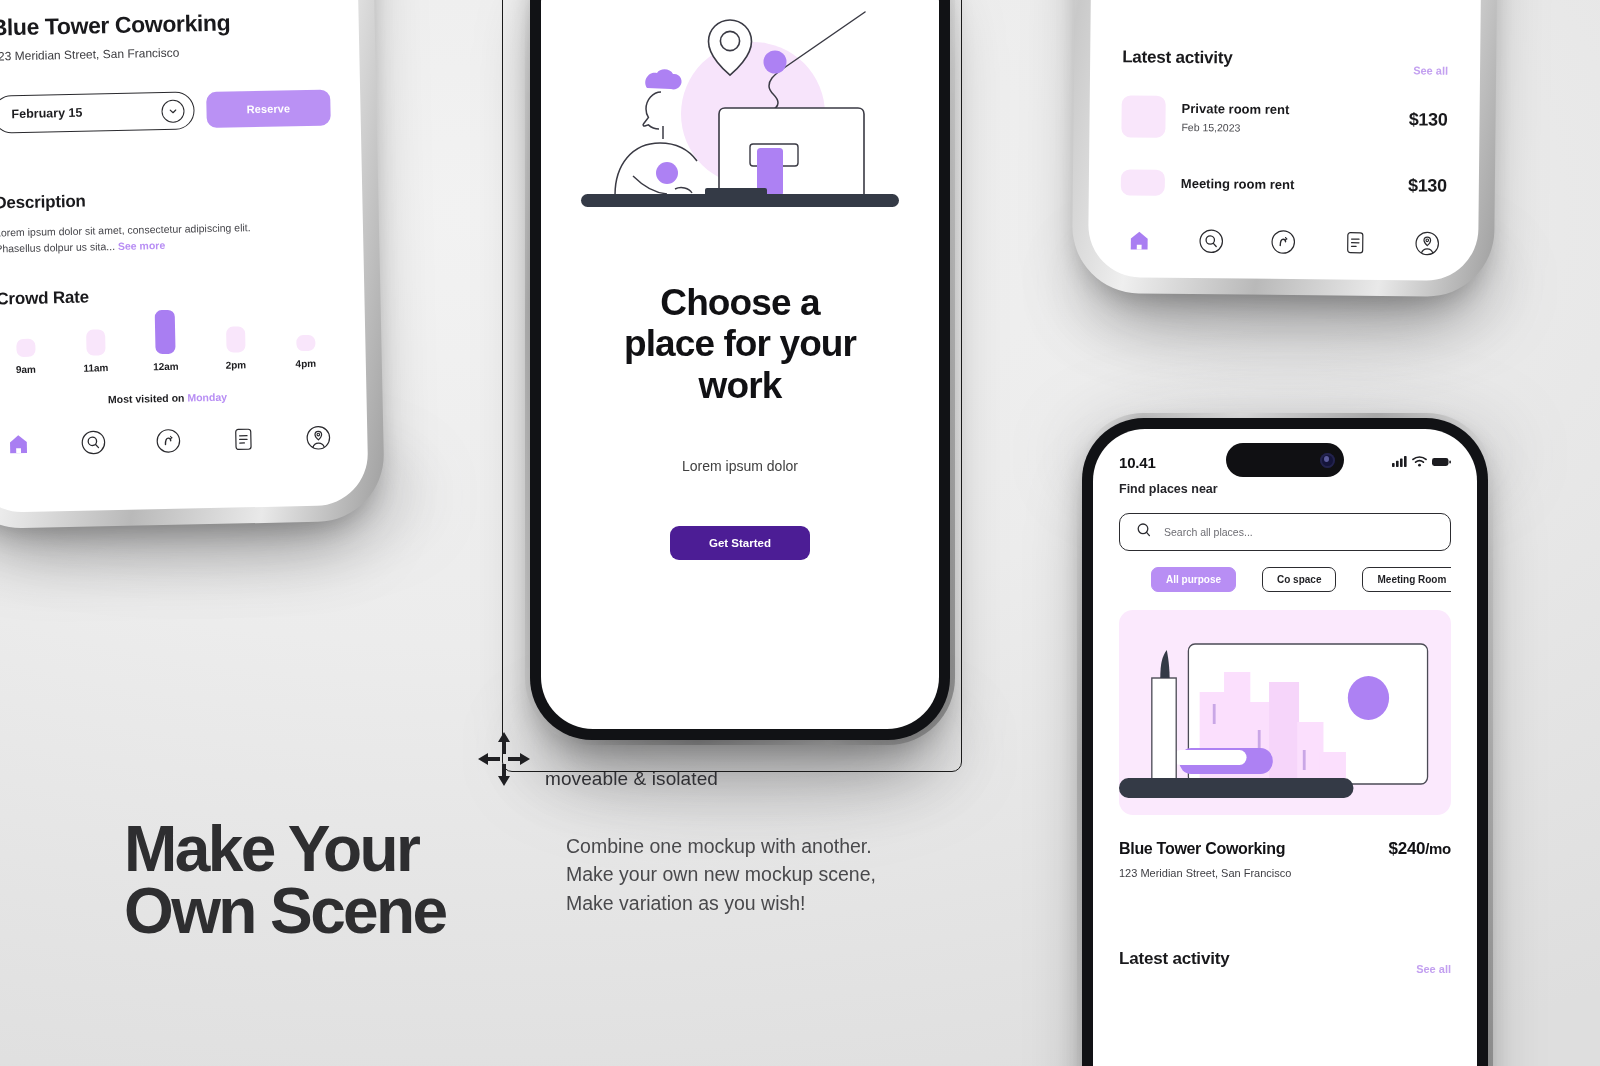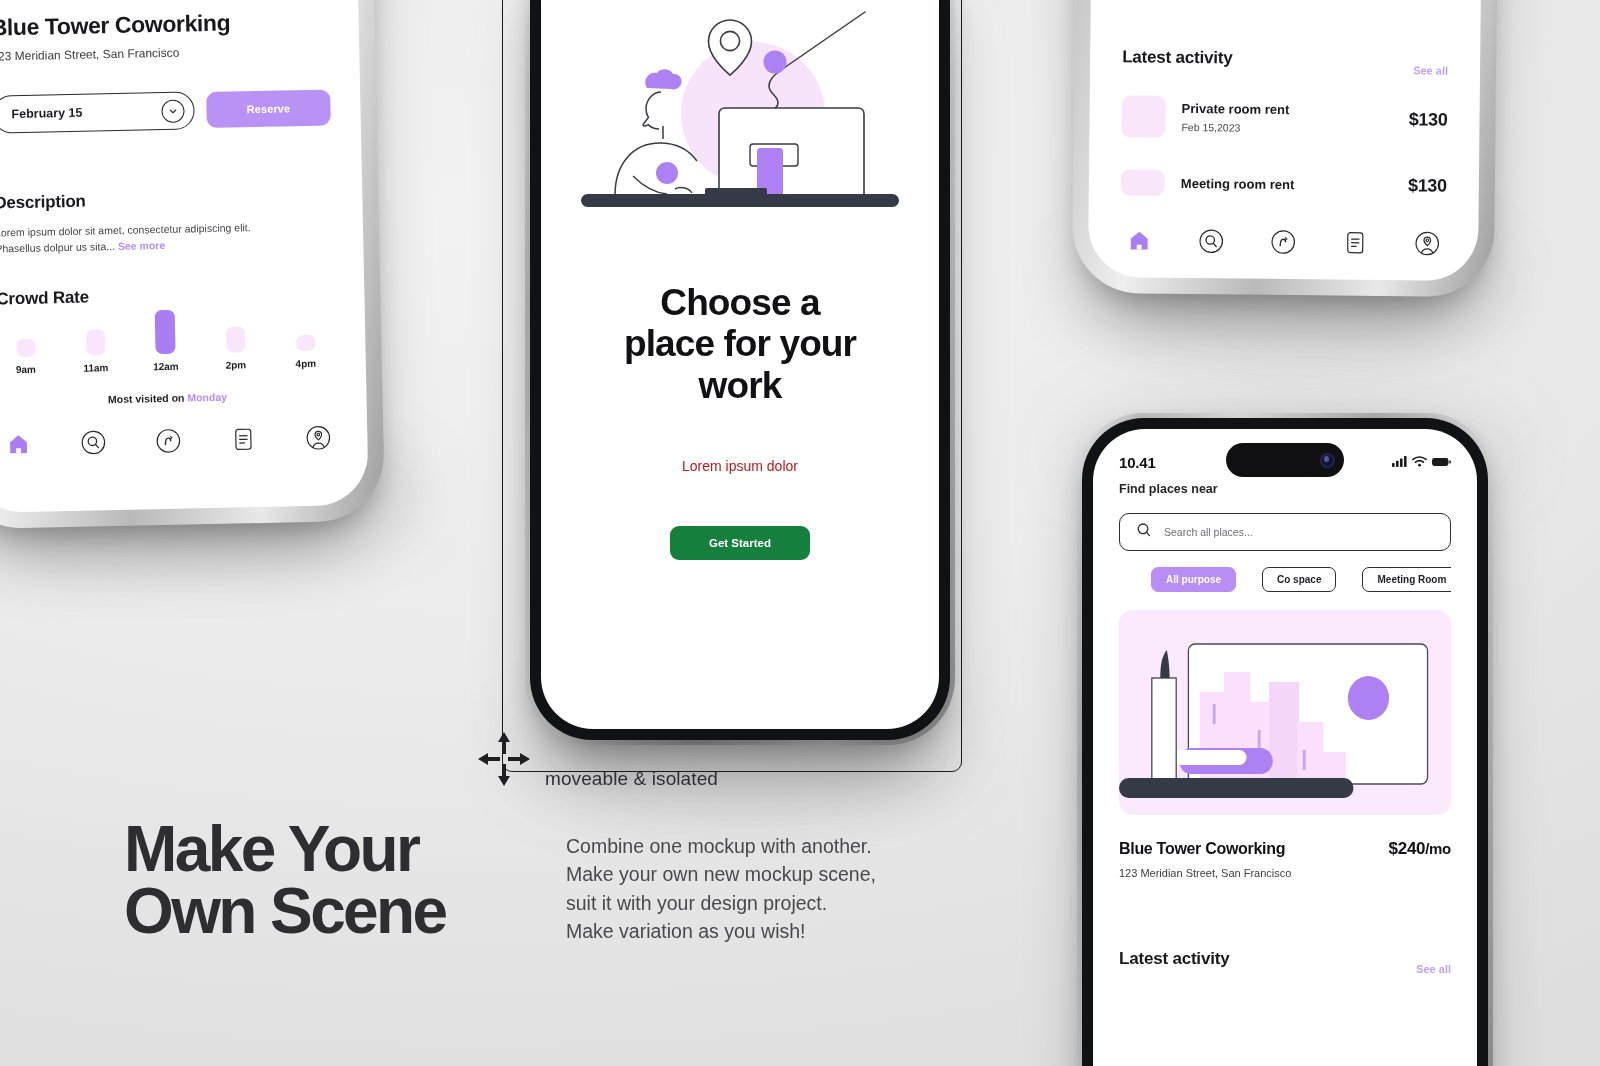--- a/index.html
+++ b/index.html
@@ -83,24 +83,24 @@
   #phone-center{
     left:530px; top:-60px;
     width:420px; height:800px;
   }
   .cp-body{ position:absolute; inset:0; display:flex; flex-direction:column; align-items:center;}
   .illus{ margin-top:45px; width:330px; height:230px; position:relative; }
   .cp-title{
     margin-top:56px; font-size:37px; font-weight:700; color:#111114;
     line-height:1.12; text-align:center; letter-spacing:-.9px; width:300px;
   }
-  .cp-sub{ margin-top:52px; font-size:14px; color:#b91c1c; font-weight:500; }
+  .cp-sub{ margin-top:52px; font-size:14px; color:#404040; font-weight:500; }
   .btn-start{
     margin-top:52px; width:140px;height:34px;border:none;border-radius:9px;
-    background:#15803d;color:#fff;font-size:11.5px;font-weight:700; font-family:inherit;
+    background:#4c1d95;color:#fff;font-size:11.5px;font-weight:700; font-family:inherit;
   }
 
   
   #selection-box{
     position:absolute; left:502px; top:-40px; width:460px; height:812px;
     border:1.6px solid #1a1a1a; border-radius:10px; pointer-events:none;
   }
   #move-handle{ position:absolute; left:476px; top:730px; width:56px;height:58px; }
   #move-label{
     position:absolute; left:545px; top:768px;
@@ -489,15 +489,14 @@
   </div>
 </div>
 
 <div id="headline">
   <div>Make Your</div>
   <div>Own Scene</div>
 </div>
 <div id="body-copy">
   <div>Combine one mockup with another.</div>
   <div>Make your own new mockup scene,</div>
-  <div>suit it with your design project.</div>
   <div>Make variation as you wish!</div>
 </div>
 
 </body></html>

